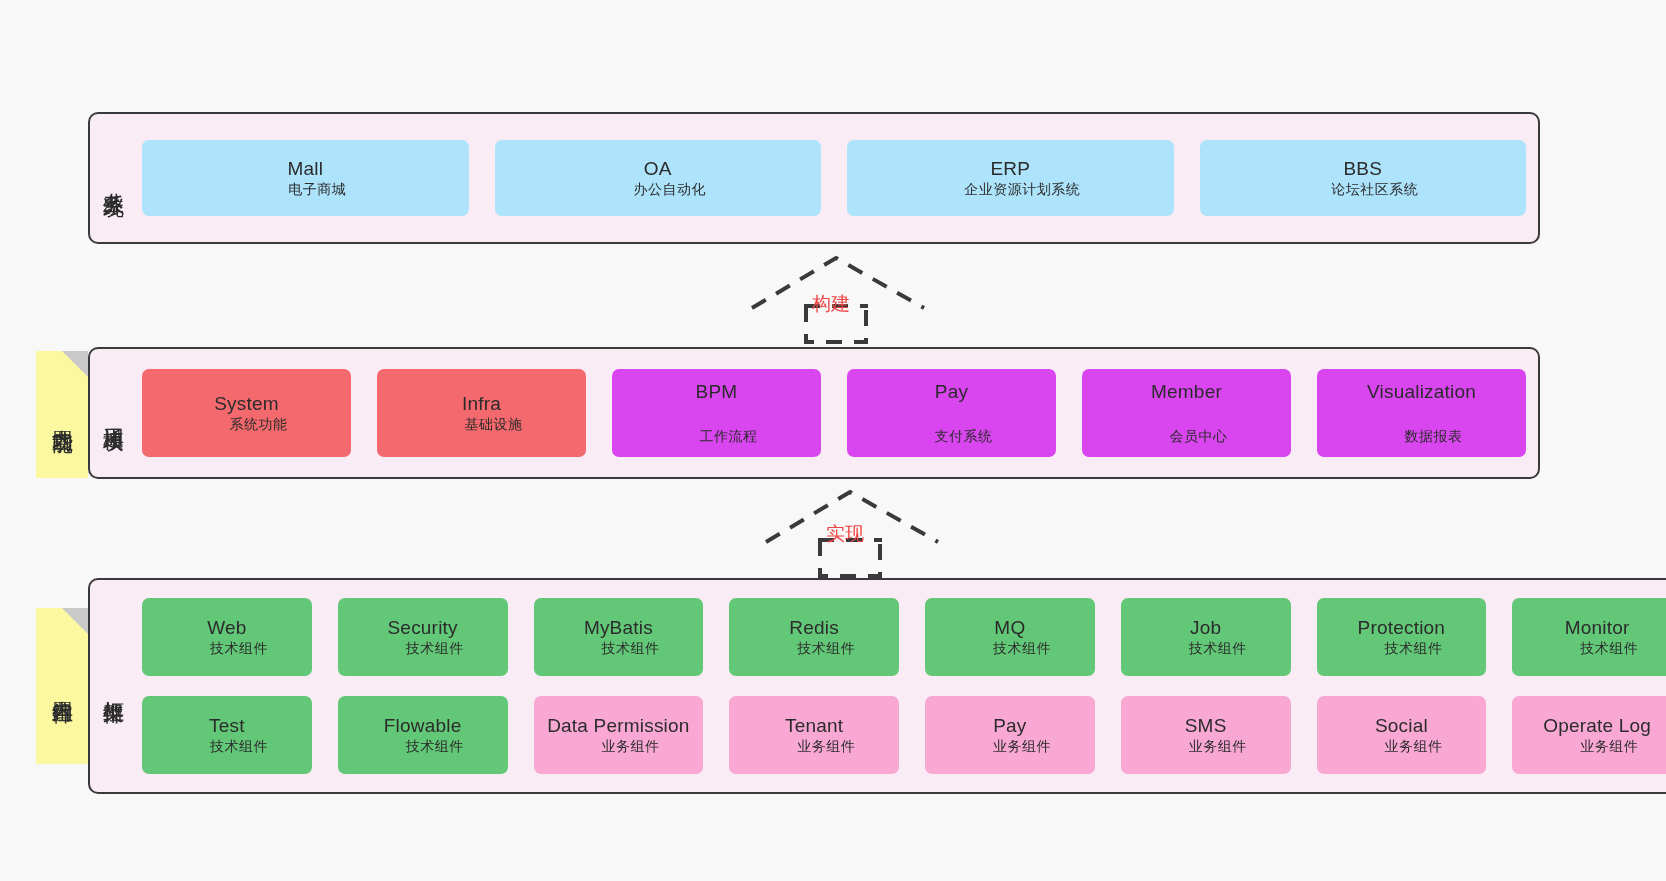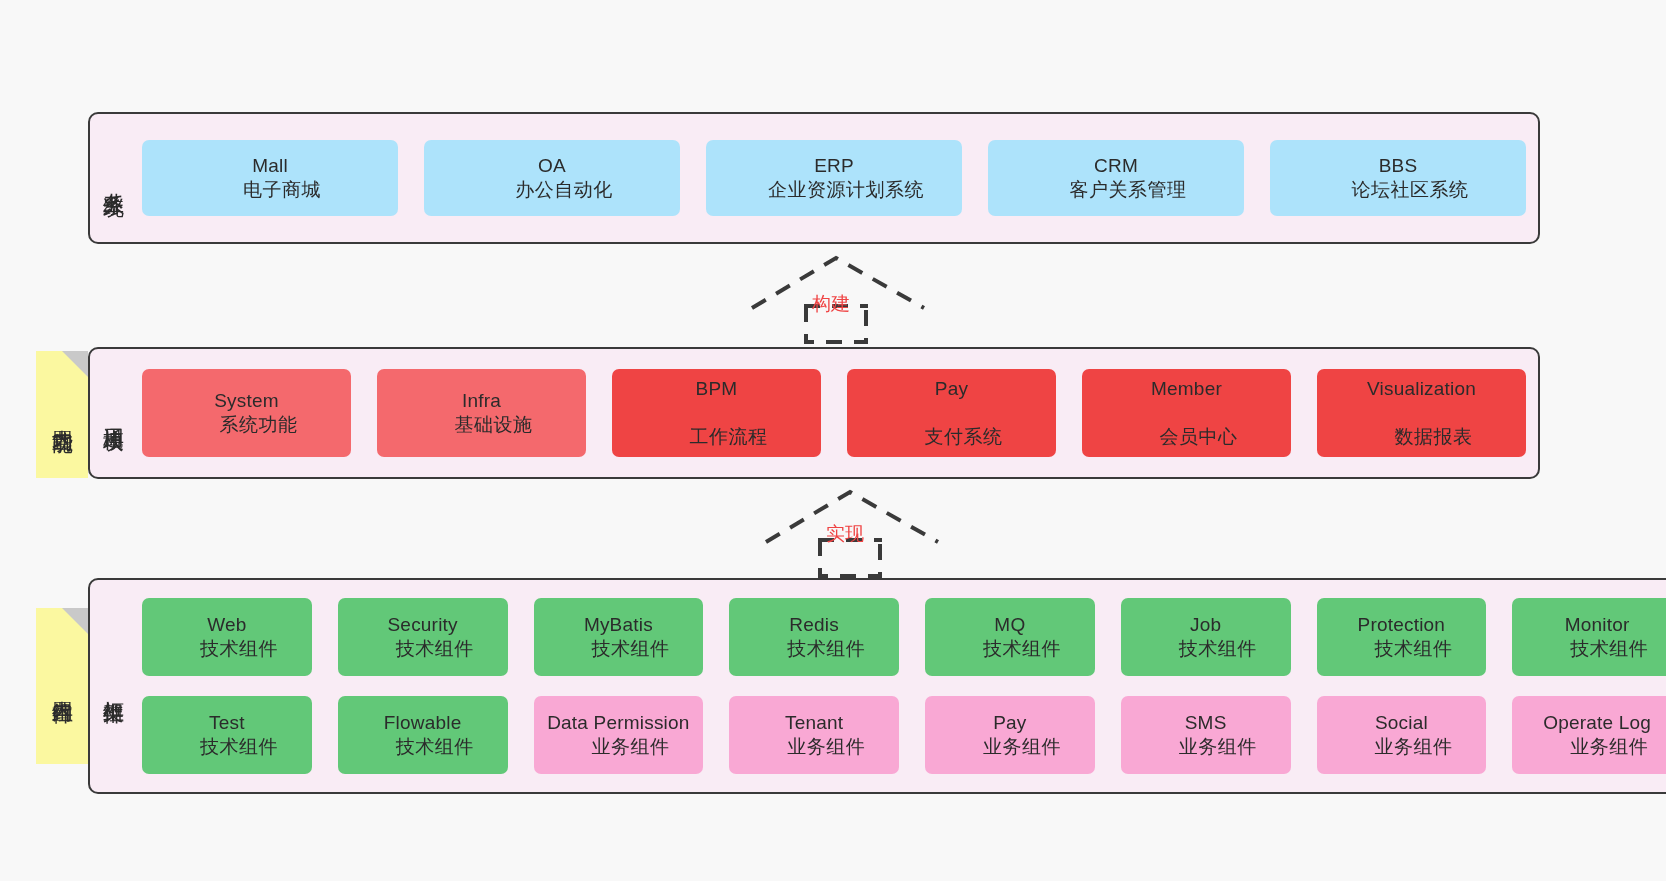--- a/index.html
+++ b/index.html
@@ -78,28 +78,28 @@
     text-align: right;
     line-height: 1.28;
     box-sizing: border-box;
     padding: 16px 2px;
   }
   .node .n-title {
     font-size: 19px;
     letter-spacing: 0.2px;
   }
   .node .n-sub {
-    font-size: 19px;
+    font-size: 14px;
     letter-spacing: 0.5px;
     margin-left: 24px;
   }
 
   .blue   { background: #ade3fb; }
   .red    { background: #f4696d; }
-  .pink   { background: #ef4444; gap: 24px; }
+  .pink   { background: #d946ef; gap: 24px; }
   .green  { background: #62c878; }
   .lgreen { background: #f9a8d4; }
 
   
   #layer-business { left: 88px;  top: 112px; width: 1452px; height: 132px; }
   #layer-common   { left: 88px;  top: 347px; width: 1452px; height: 132px; }
   #layer-frame    { left: 88px;  top: 578px; width: 1608px; height: 216px; }
 
   #layer-business .node-row { height: 76px; }
   #layer-common   .node-row { height: 88px; }
@@ -165,24 +165,20 @@
         </div>
         <div class="node blue">
           <span class="n-title">OA</span>
           <span class="n-sub">办公自动化</span>
         </div>
         <div class="node blue">
           <span class="n-title">ERP</span>
           <span class="n-sub">企业资源计划系统</span>
         </div>
         <div class="node blue">
-          <span class="n-title">CRM</span>
-          <span class="n-sub">客户关系管理</span>
-        </div>
-        <div class="node blue">
           <span class="n-title">BBS</span>
           <span class="n-sub">论坛社区系统</span>
         </div>
       </div>
     </div>
   </div>
 
   <svg class="arrow" id="arrow-build" viewBox="0 0 180 92">
     <path d="M 4 56 L 88 6 L 176 56" fill="none" stroke="#3a3a3a" stroke-width="4" stroke-dasharray="16 12" stroke-linecap="butt"></path>
     <path d="M 58 54 L 58 90 L 118 90 L 118 54" fill="none" stroke="#3a3a3a" stroke-width="4" stroke-dasharray="16 12" stroke-linecap="butt"></path>

